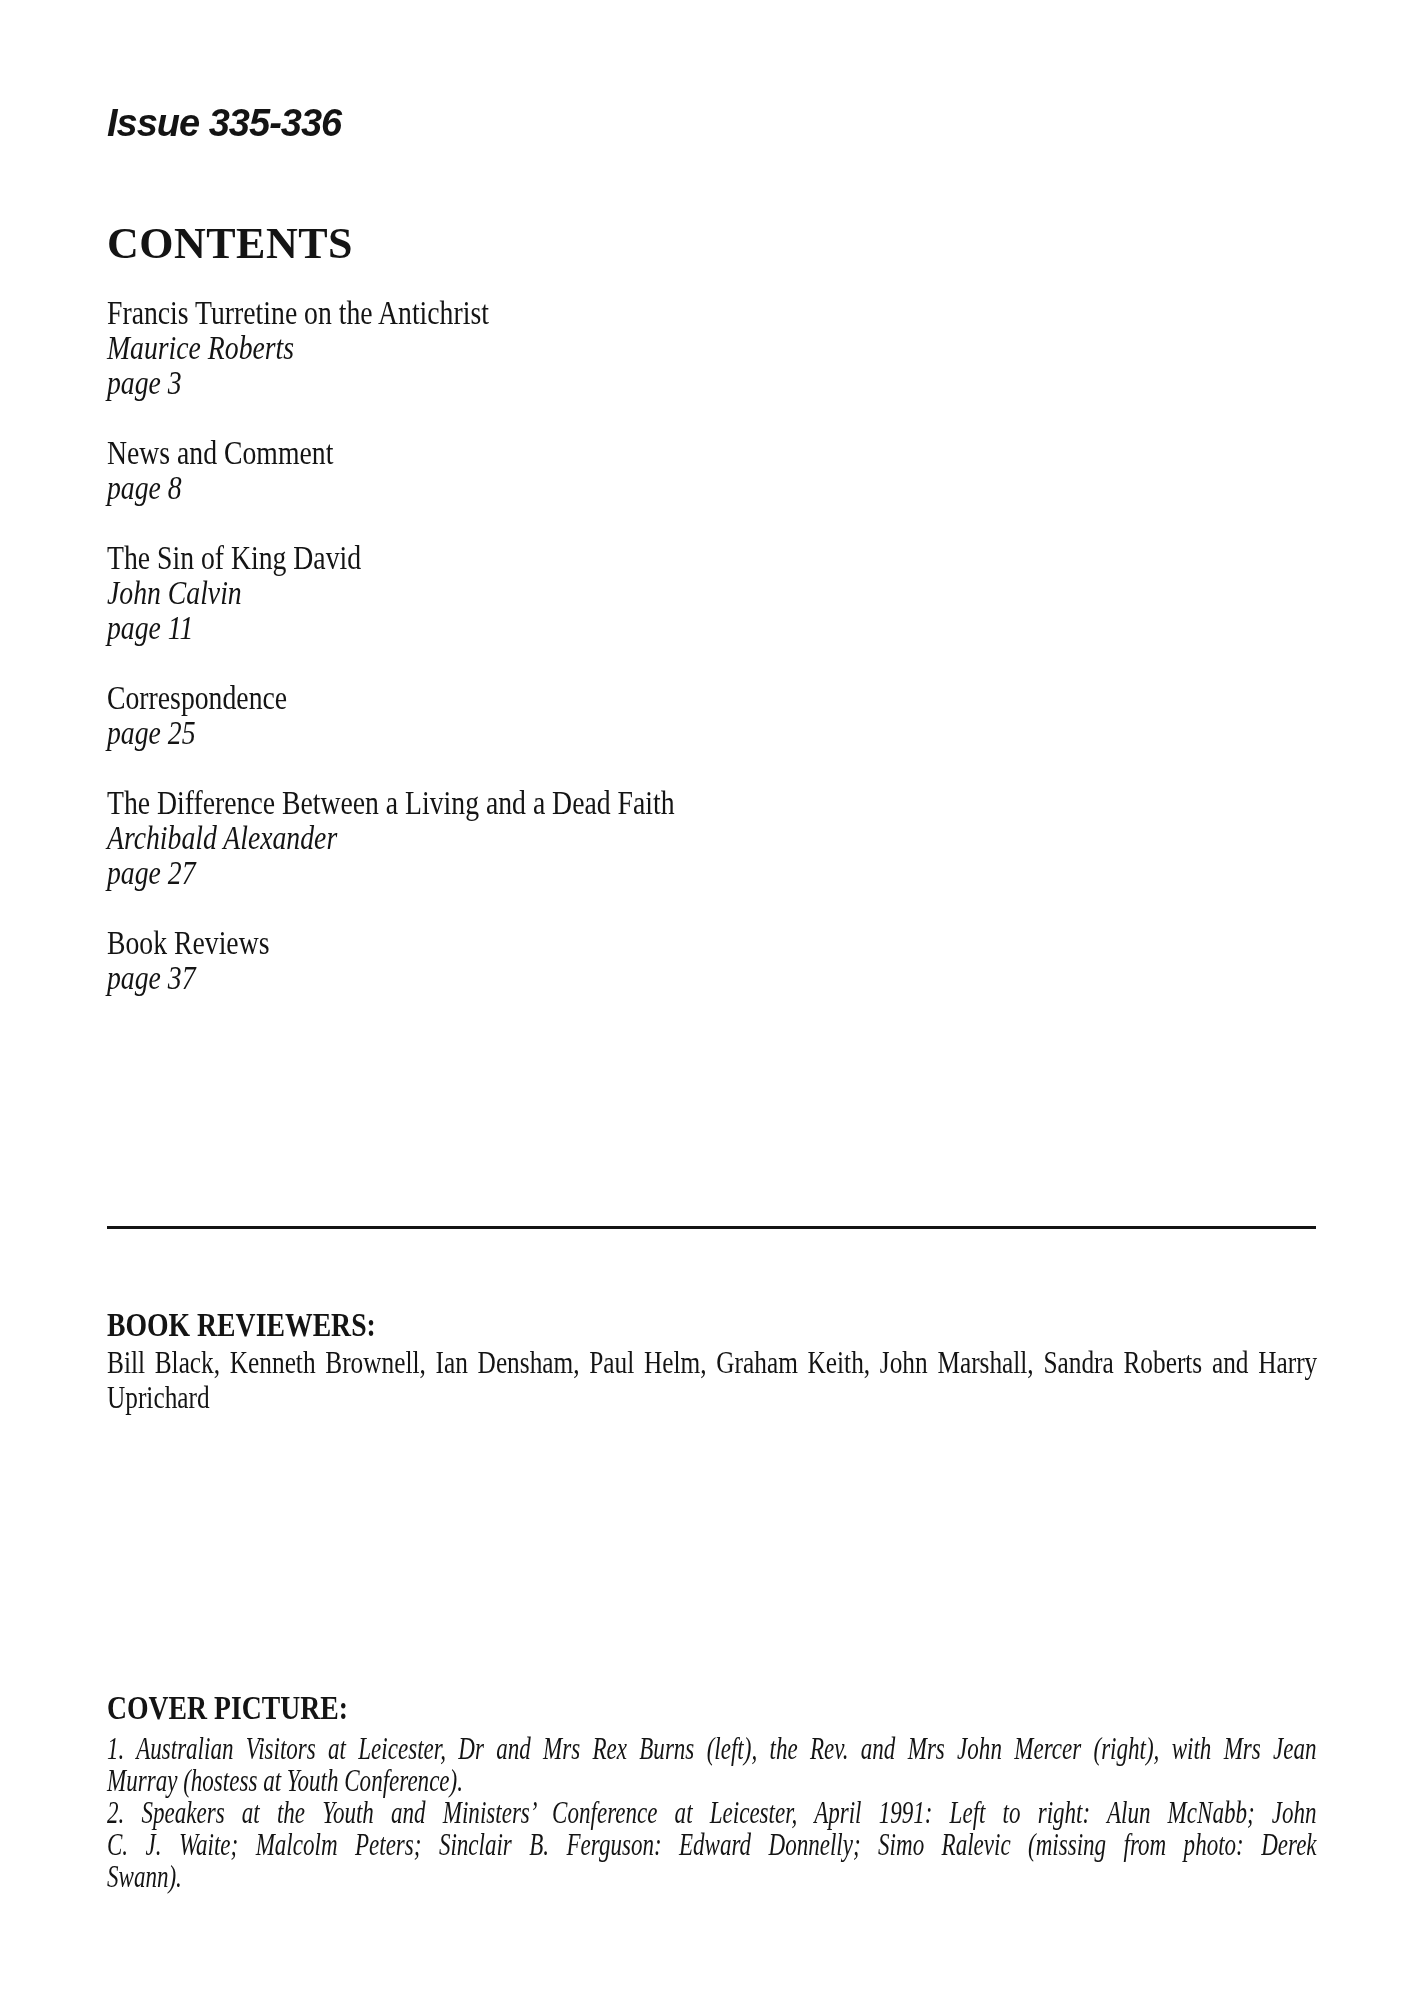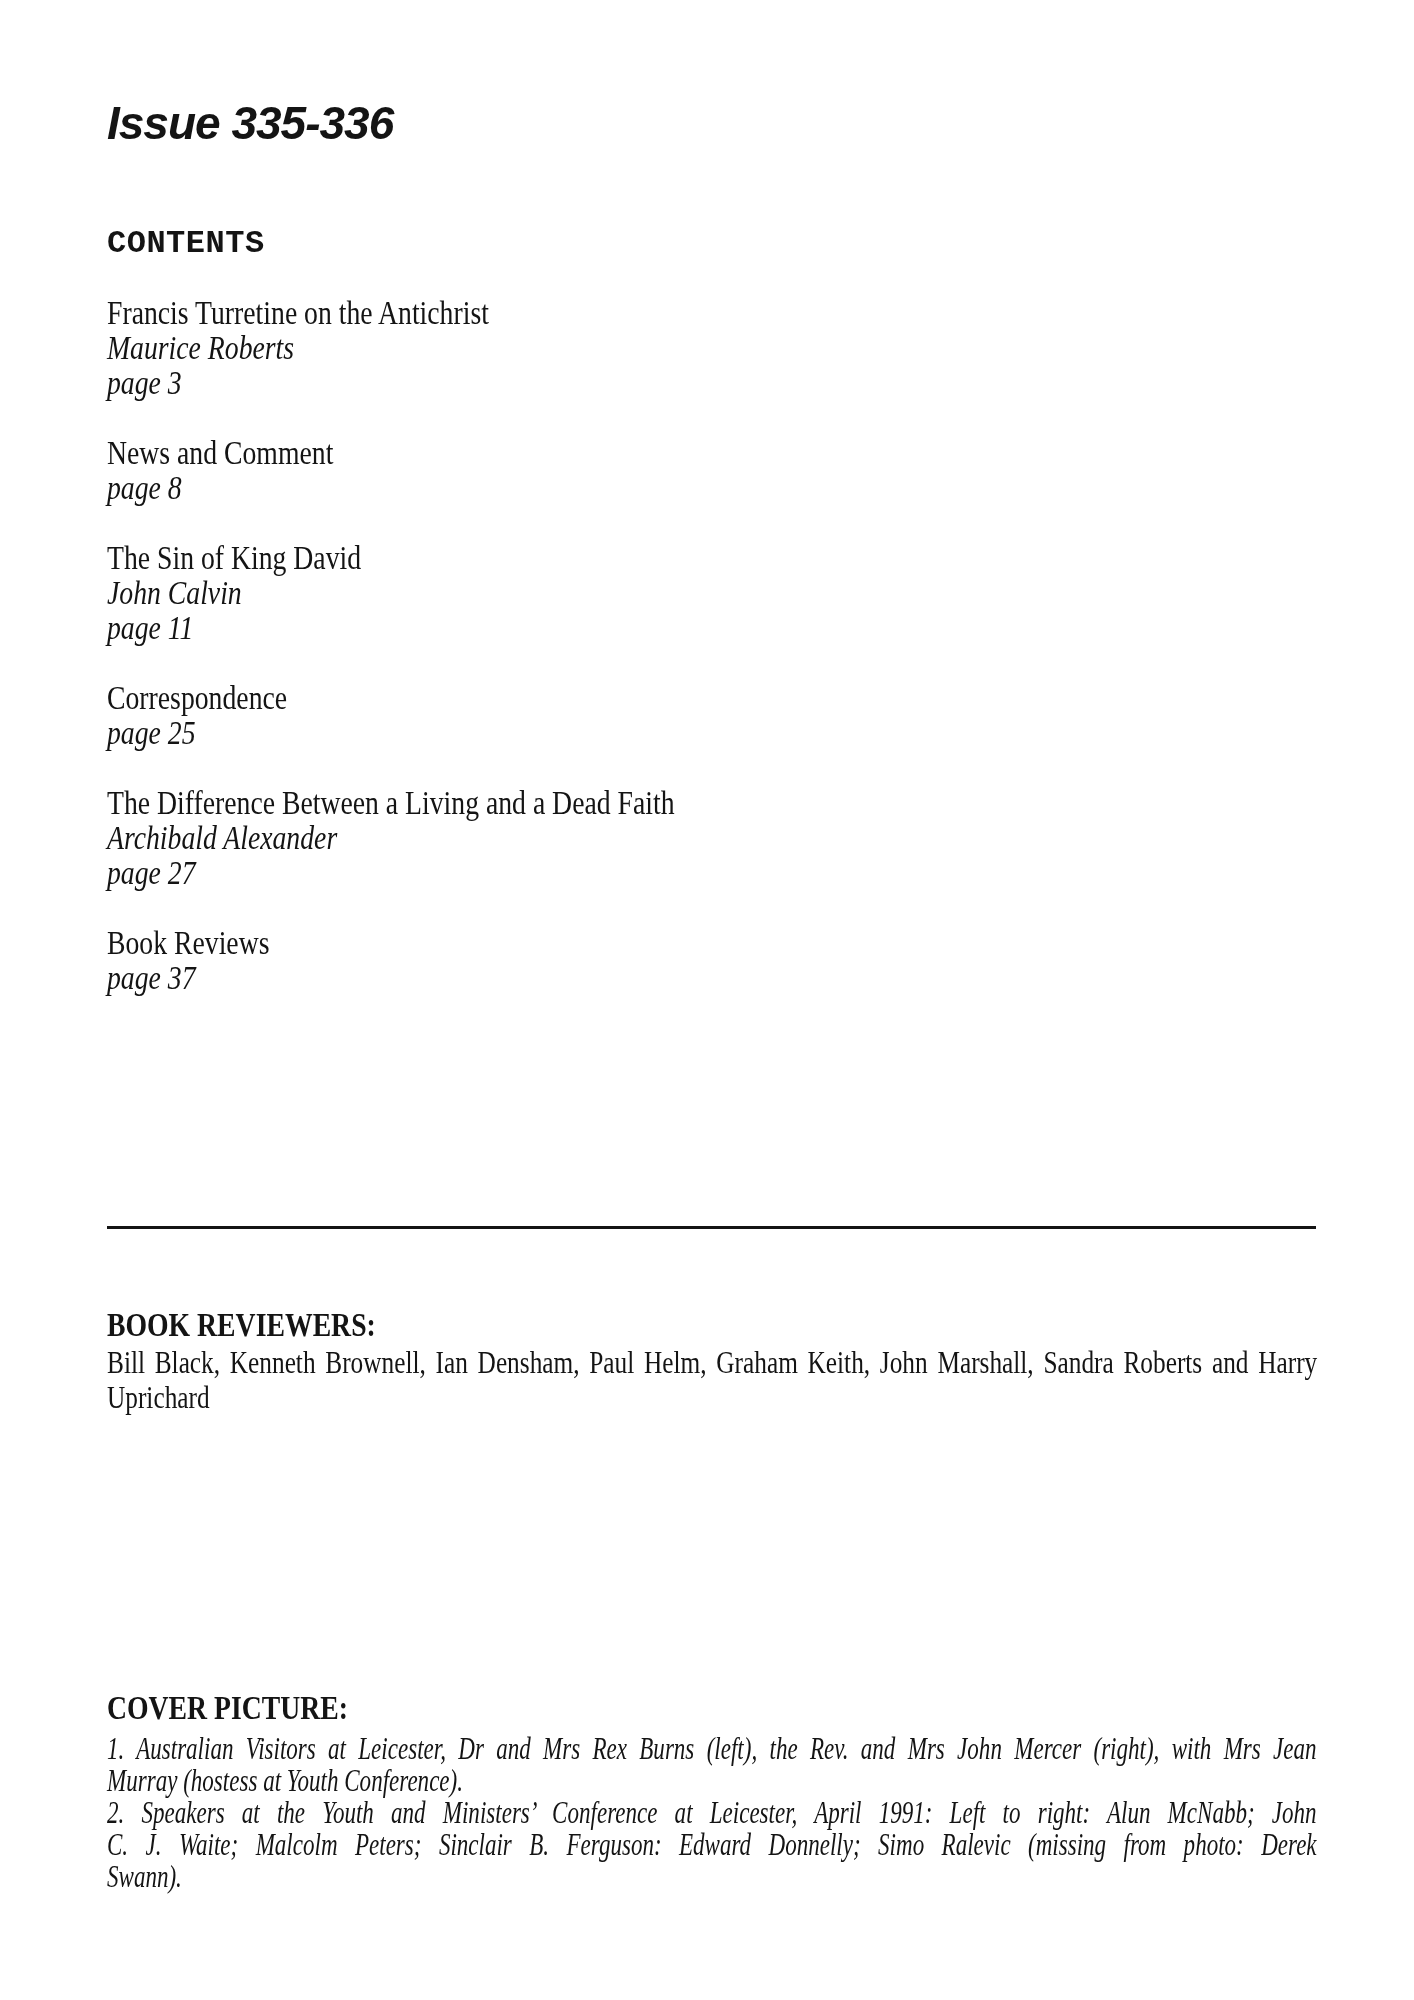--- a/index.html
+++ b/index.html
@@ -12,31 +12,30 @@
     overflow: hidden;
   }
   .abs { position: absolute; }
 
   
   .header-row {
     left: 107px; top: 96px; width: 1205px;
     display: flex; justify-content: space-between;
     font-family: "Liberation Sans", sans-serif;
     font-weight: bold; font-style: italic;
-    font-size: 46px; line-height: 54px;
+    font-size: 38px; line-height: 54px;
     letter-spacing: -1px;
     white-space: nowrap;
   }
 
   
   .contents-heading {
     left: 107px; top: 224px;
-    font-weight: bold; font-size: 32px; line-height: 40px;
+    font-weight: bold; font-size: 44px; line-height: 40px;
     letter-spacing: 0.5px;
-    font-family: Liberation Mono, monospace;
   }
 
   
   .toc {
     left: 107px; top: 296px; width: 780px;
     transform: scaleX(0.84); transform-origin: 0 0;
     font-size: 33px; line-height: 35px;
   }
   .toc .entry { margin-bottom: 35px; }
   .toc .author, .toc .page { font-style: italic; }

